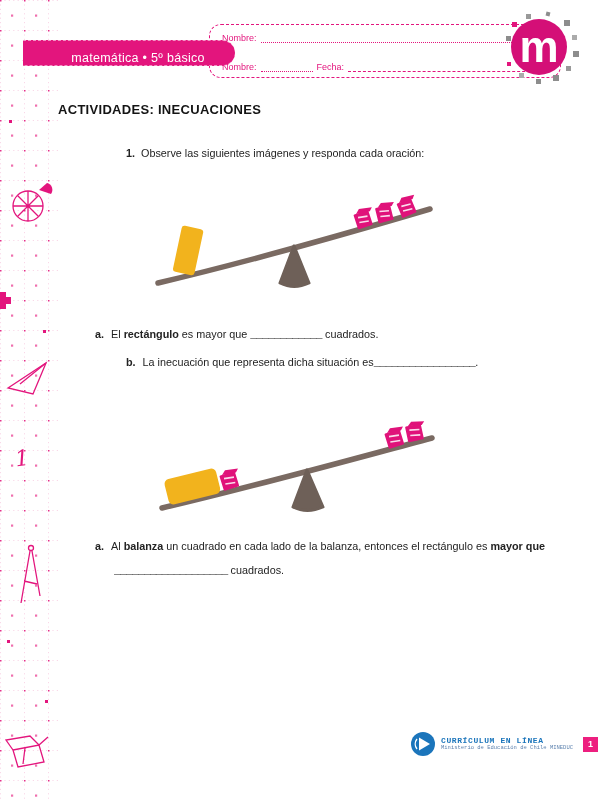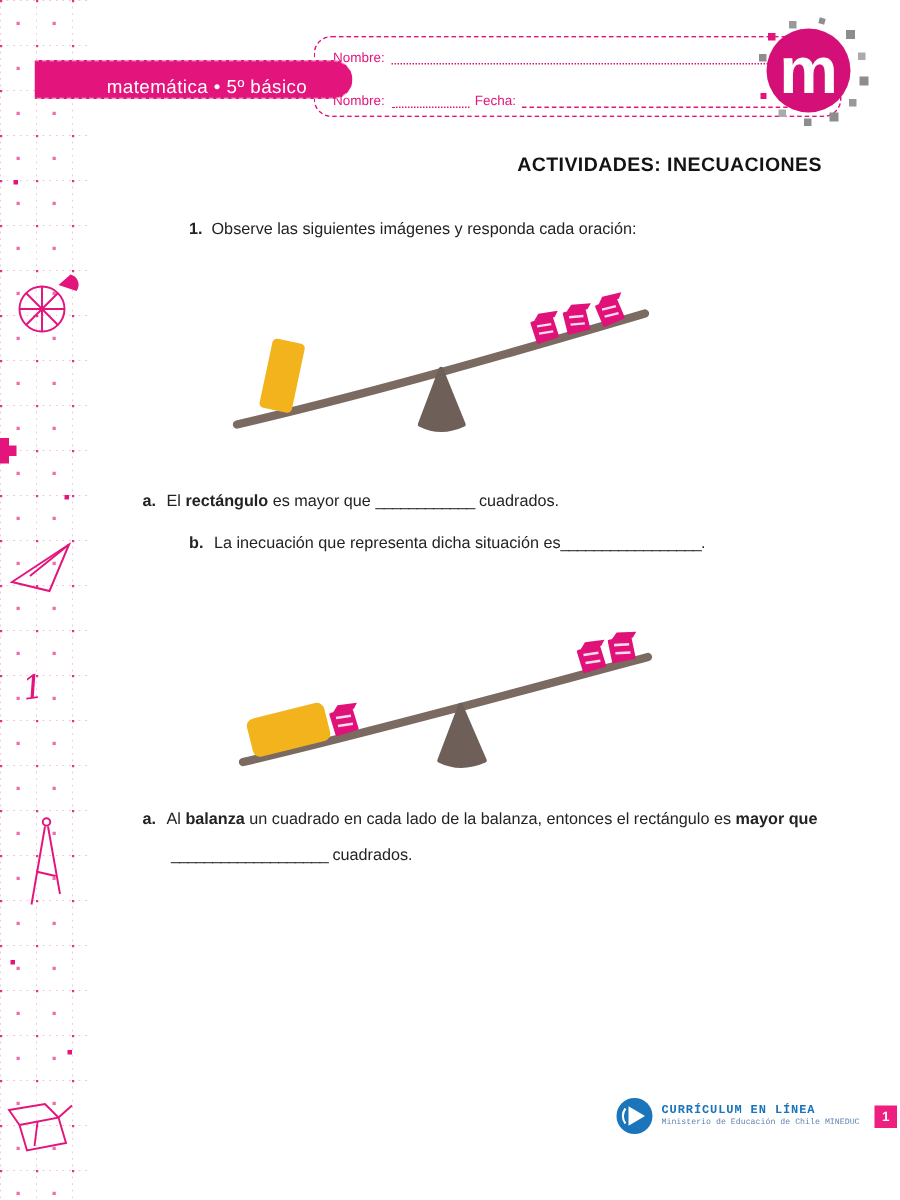--- a/index.html
+++ b/index.html
@@ -20,35 +20,35 @@
     border:1.6px dashed #e3157d;border-radius:12px;z-index:1;
     box-sizing:border-box;padding:7px 10px 5px 12px;display:flex;flex-direction:column;justify-content:space-between;}
   .form-row{display:flex;align-items:flex-end;gap:4px;font-size:9px;color:#e3157d;}
   .dotline{flex:1;border-bottom:1.6px dotted #e3157d;height:10px;}
   .dotline.short{flex:0 0 52px;}
   .dashline{flex:1;border-bottom:1.6px dashed #e3157d;height:10px;}
 
   .m-logo{position:absolute;left:500px;top:10px;z-index:4;}
 
   
-  .doc-title{position:absolute;left:58px;top:102px;width:490px;text-align:right;
+  .doc-title{position:absolute;left:58px;top:102px;width:490px;text-align:left;
     font-size:13px;font-weight:bold;letter-spacing:.3px;color:#141414;}
   .instruction{position:absolute;left:85px;top:147px;font-size:10.8px;white-space:nowrap;margin-left:41px;}
   .instruction b{margin-right:6px;}
 
   .figure{position:absolute;left:142px;}
   .fig1{top:183px;}
   .fig2{top:399px;}
 
   .question{position:absolute;left:95px;font-size:10.8px;white-space:nowrap;}
   .q-label{font-weight:bold;margin-right:7px;}
   .q1a{top:328px;} .q1b{top:356px;margin-left:31px;}
   .q2a{top:540px;} .q2b{top:601px;}
   .q-line2{margin-top:12px;margin-left:19px;white-space:nowrap;}
-  .blank{letter-spacing:-.5px;}
+  .blank{letter-spacing:-.5px;font-family:Liberation Mono, monospace;}
 
   
   .footer{position:absolute;left:410px;top:731px;display:flex;align-items:center;}
   .brand-text{margin-left:5px;display:flex;flex-direction:column;line-height:1.15;font-family:Liberation Mono, monospace;}
   .brand-main{font-size:8px;font-weight:bold;color:#1b75bb;letter-spacing:.6px;white-space:nowrap;}
   .brand-sub{font-size:5.5px;color:#5f84b0;white-space:nowrap;}
   .page-badge{margin-left:10px;width:15px;height:15px;background:#ed1f7f;color:#fff;
     font-size:9px;font-weight:bold;display:flex;align-items:center;justify-content:center;}
 </style>
 </head>

